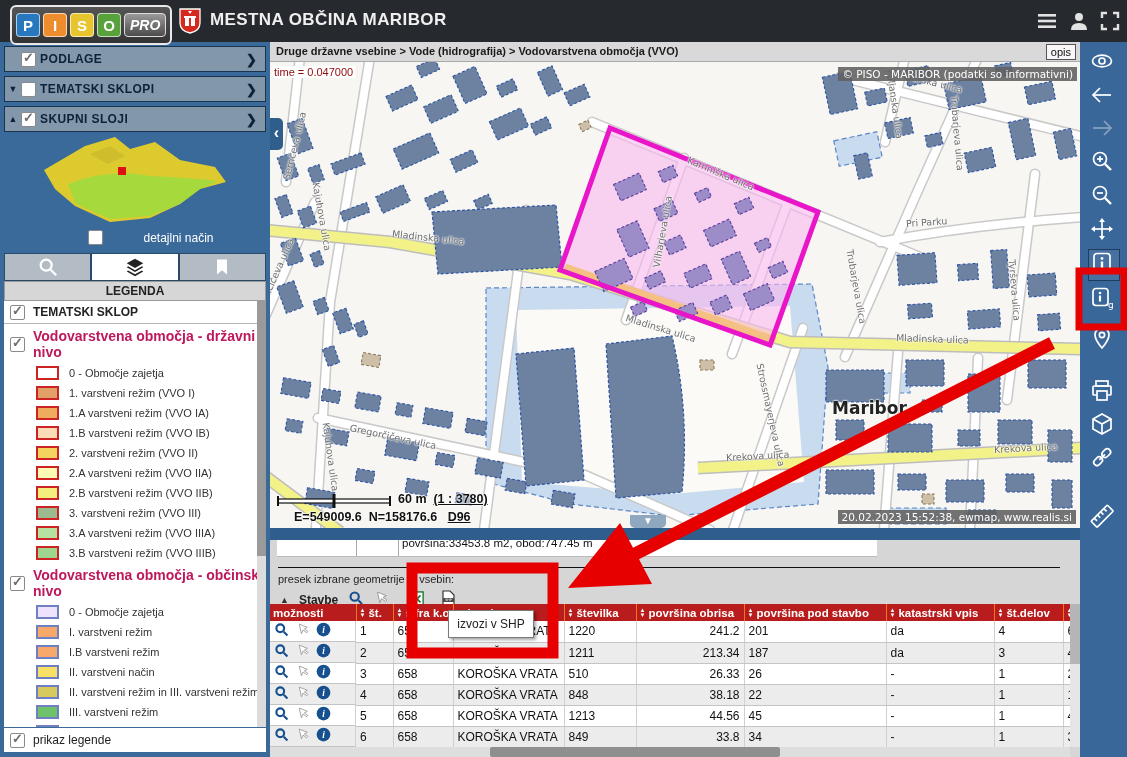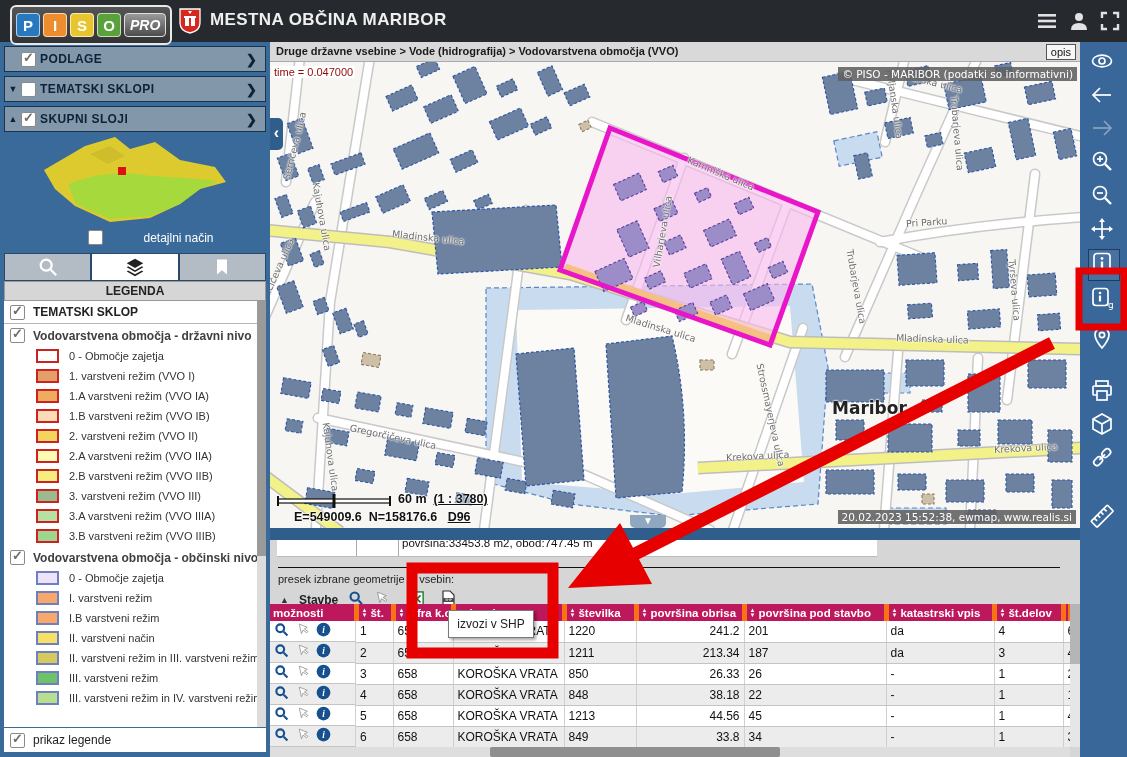--- a/index.html
+++ b/index.html
@@ -34,21 +34,21 @@
   .tab{flex:1;background:#b3bcc5;border:1px solid #2a4a6b;box-sizing:border-box;display:flex;
        align-items:center;justify-content:center;cursor:pointer;}
   .tab.active{background:#fff;}
   .legendbar{position:absolute;left:4px;top:239px;width:262px;height:20px;background:#d6d6d6;
              border:1px solid #9a9a9a;box-sizing:border-box;text-align:center;font-size:12px;font-weight:bold;
              color:#222;line-height:18px;}
   .legendpanel{position:absolute;left:4px;top:259px;width:262px;height:426px;background:#fff;overflow:hidden;}
   .lg-root{height:22px;border-bottom:1px solid #b5b5b5;display:flex;align-items:center;gap:8px;padding-left:6px;}
   .lg-root b{font-size:12px;color:#222;}
   .lg-sec{display:flex;align-items:center;gap:8px;padding:4px 0 3px 6px;}
-  .lg-sec b{font-size:12px;color:#404040;}
+  .lg-sec b{font-size:14px;color:#be185d;}
   .lg-item{display:flex;align-items:center;gap:10px;height:20px;padding-left:32px;}
   .sw{width:23px;height:14px;box-sizing:border-box;flex:none;}
   .lg-item span{font-size:11px;color:#333;}
   .lg-scroll{position:absolute;right:0;top:0;width:9px;height:426px;background:#dcdcdc;}
   .lg-thumb{position:absolute;right:0;top:0;width:9px;height:255px;background:#9a9a9a;}
   .prikaz{position:absolute;left:4px;top:686px;width:262px;height:24px;background:#fff;display:flex;
           align-items:center;gap:8px;padding-left:6px;box-sizing:border-box;}
   .prikaz span{font-size:12px;color:#222;}
   
   .crumbbar{position:absolute;left:270px;top:42px;width:810px;height:20px;background:#d9d9d9;
@@ -80,22 +80,22 @@
   .bpanel{position:absolute;left:270px;top:540px;width:810px;height:217px;background:#d6d6d6;overflow:hidden;}
   .prow{position:absolute;left:7px;top:0;width:600px;height:16px;background:#fff;border-bottom:1px solid #bbb;}
   .prow i{position:absolute;top:0;width:1px;height:16px;background:#aaa;}
   .prow span{position:absolute;left:125px;top:-3px;font-size:11.5px;color:#111;font-style:normal;}
   .bphr{position:absolute;left:8px;top:27px;width:782px;height:0;border-top:1px solid #111;}
   .presek{position:absolute;left:8px;top:33px;font-size:11px;color:#222;}
   .grow{position:absolute;left:10px;top:50px;display:flex;align-items:center;gap:10px;}
   .grow .gt{font-size:9px;color:#333;}
   .grow b{font-size:12px;color:#222;}
   table.dt{position:absolute;left:0;top:64px;border-collapse:collapse;table-layout:fixed;width:800px;font-size:12px;}
-  table.dt th{background:#be185d;color:#fff;font-size:11.5px;font-weight:bold;text-align:left;
-              padding:1px 3px;border-right:5px solid #f97316;height:15px;overflow:hidden;white-space:nowrap;cursor:pointer;}
+  table.dt th{background:#b91c1c;color:#fff;font-size:11.5px;font-weight:bold;text-align:left;
+              padding:1px 3px;border-right:1px solid #f97316;height:15px;overflow:hidden;white-space:nowrap;cursor:pointer;}
   table.dt td{background:#fff;border-right:1px solid #d0d0d0;border-bottom:1px solid #c4c4c4;
               padding:0 4px;height:20px;overflow:hidden;white-space:nowrap;color:#111;}
   table.dt tr.alt td{background:#ececec;}
   td.ops{display:flex;align-items:center;gap:7px;border-right:1px solid #d0d0d0;height:20px;}
   .num{text-align:right;}
   .sorts{display:inline-block;vertical-align:middle;margin-right:3px;line-height:5px;font-size:6px;color:#fff;}
   .sorta{display:inline-block;font-size:8px;margin-right:3px;color:#fff;}
   .vscroll{position:absolute;right:0;top:64px;width:10px;height:143px;background:#e6e6e6;}
   .vthumb{position:absolute;right:0;top:0;width:10px;height:60px;background:#b5b5b5;}
   .hscroll{position:absolute;left:0;bottom:0;width:800px;height:10px;background:#dedede;}
@@ -716,21 +716,21 @@
                   <path d="M6 2 L10 20 L13 13 L20 18 L22 15.5 L15.5 11 L21 8 Z"></path>
                 </svg></span>
               <span><svg width="15" height="15" viewBox="0 0 24 24">
                   <circle cx="12" cy="12" r="11" fill="#17508e"></circle>
                   <text x="12" y="17.5" text-anchor="middle" font-size="15" font-weight="bold" font-family="Liberation Serif" fill="#fff" font-style="italic">i</text>
                 </svg></span>
             </td>
             <td>3</td>
             <td>658</td>
             <td>KOROŠKA VRATA</td>
-            <td>850</td>
+            <td>510</td>
             <td class="num">26.33</td>
             <td>26</td>
             <td>-</td>
             <td>1</td>
             <td>23</td>
           </tr>
           <tr class="alt">
             <td class="ops">
               <span><svg width="15" height="15" viewBox="0 0 24 24" stroke="#17508e" fill="none" stroke-width="3.4">
                   <circle cx="10" cy="10" r="6.2"></circle>

